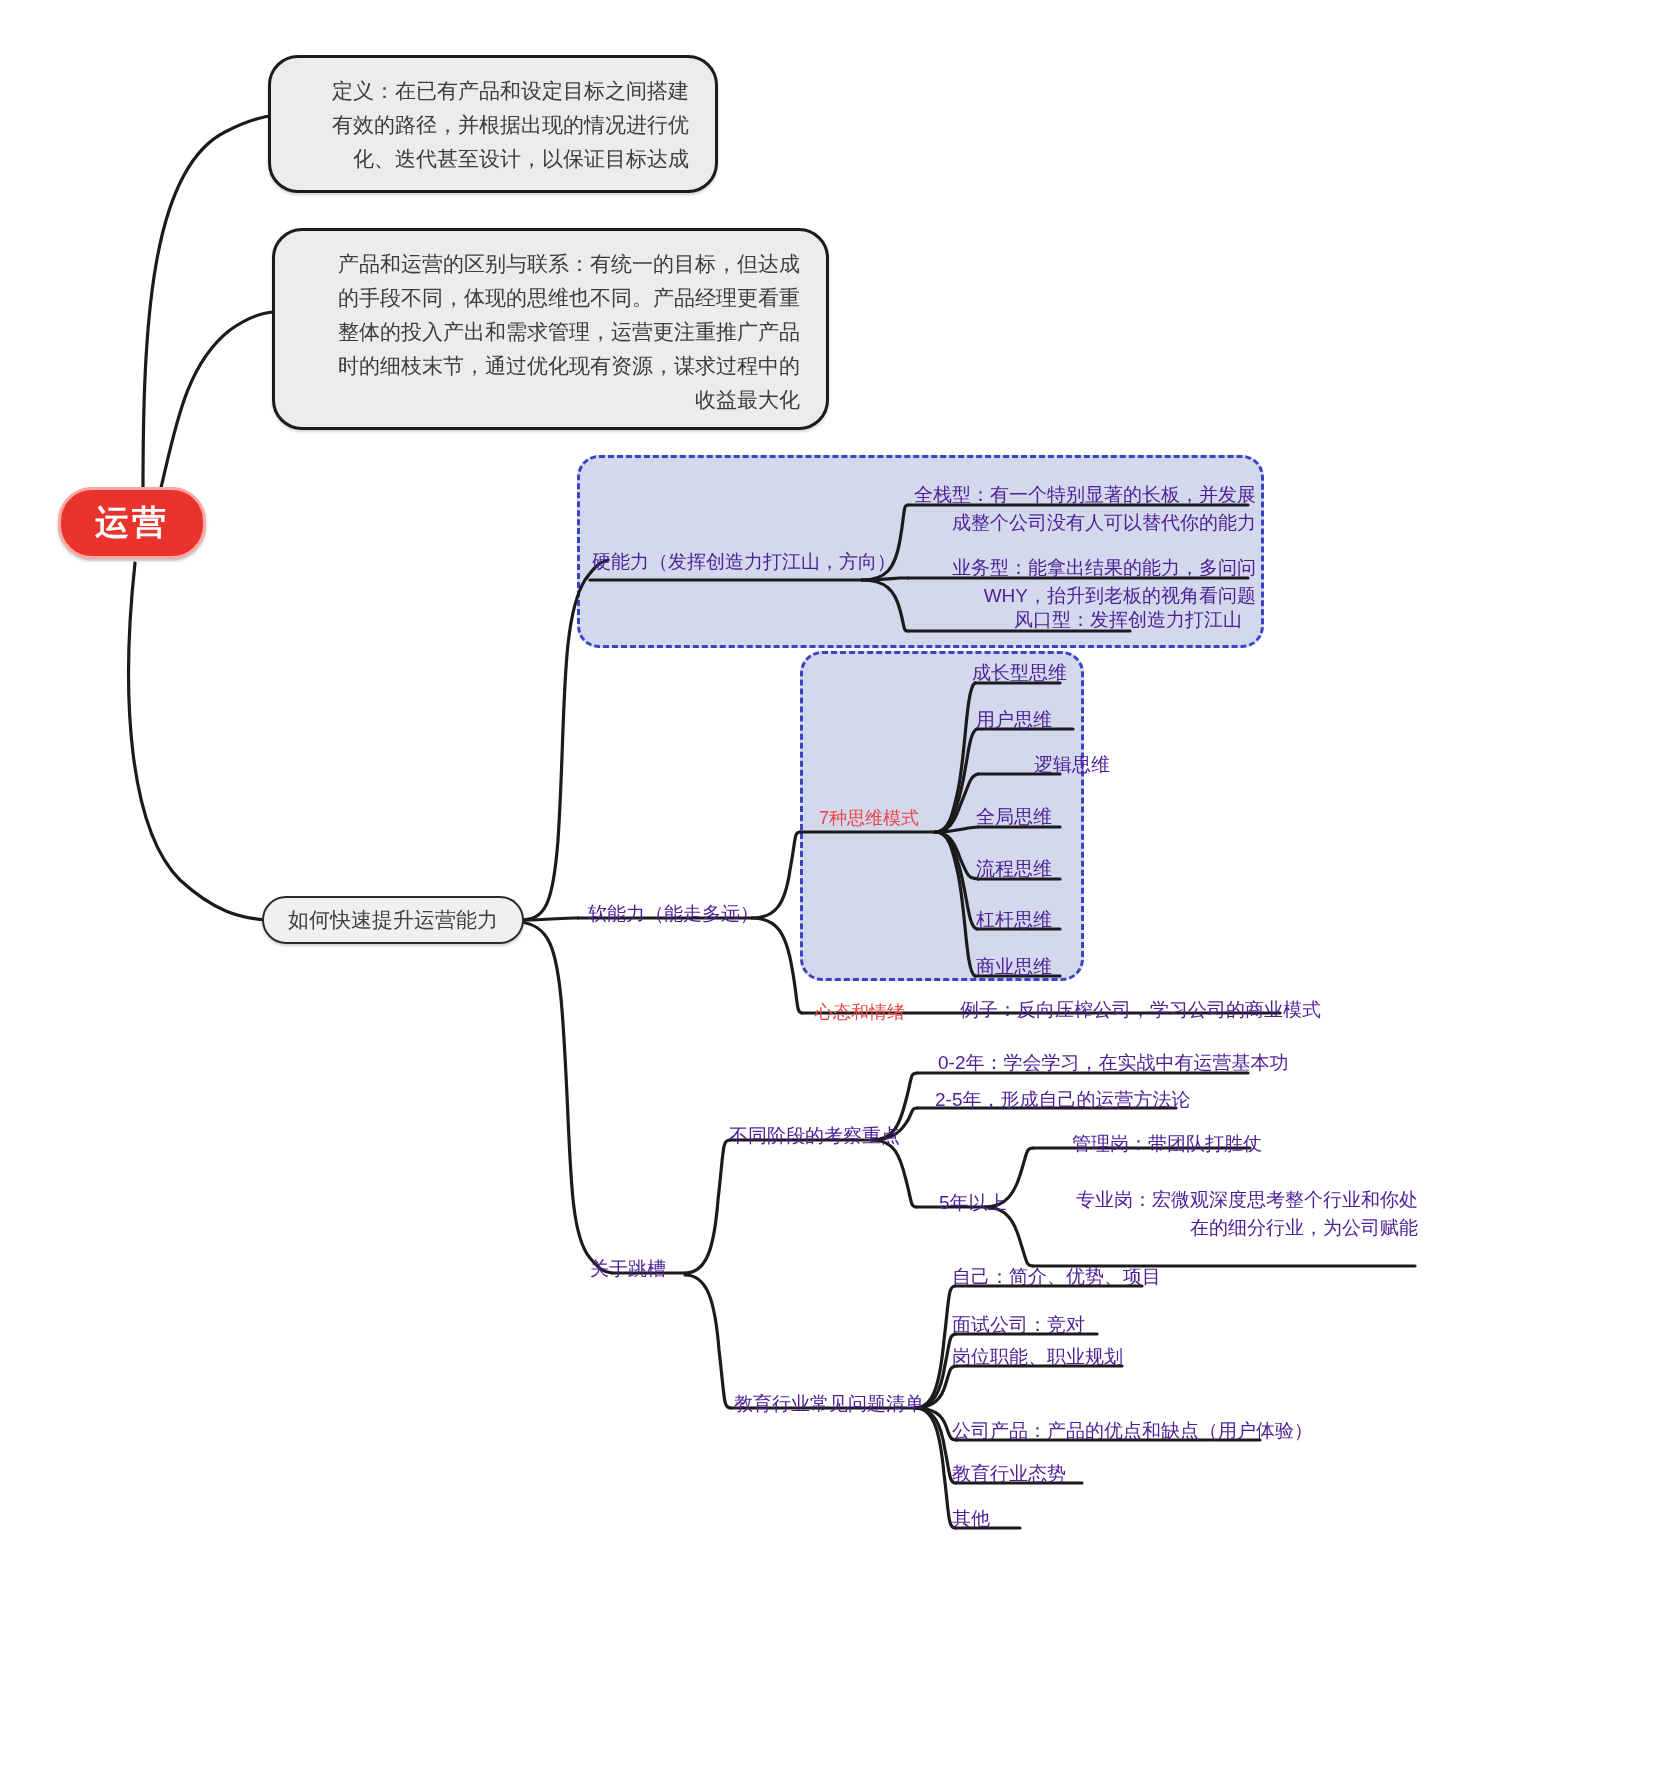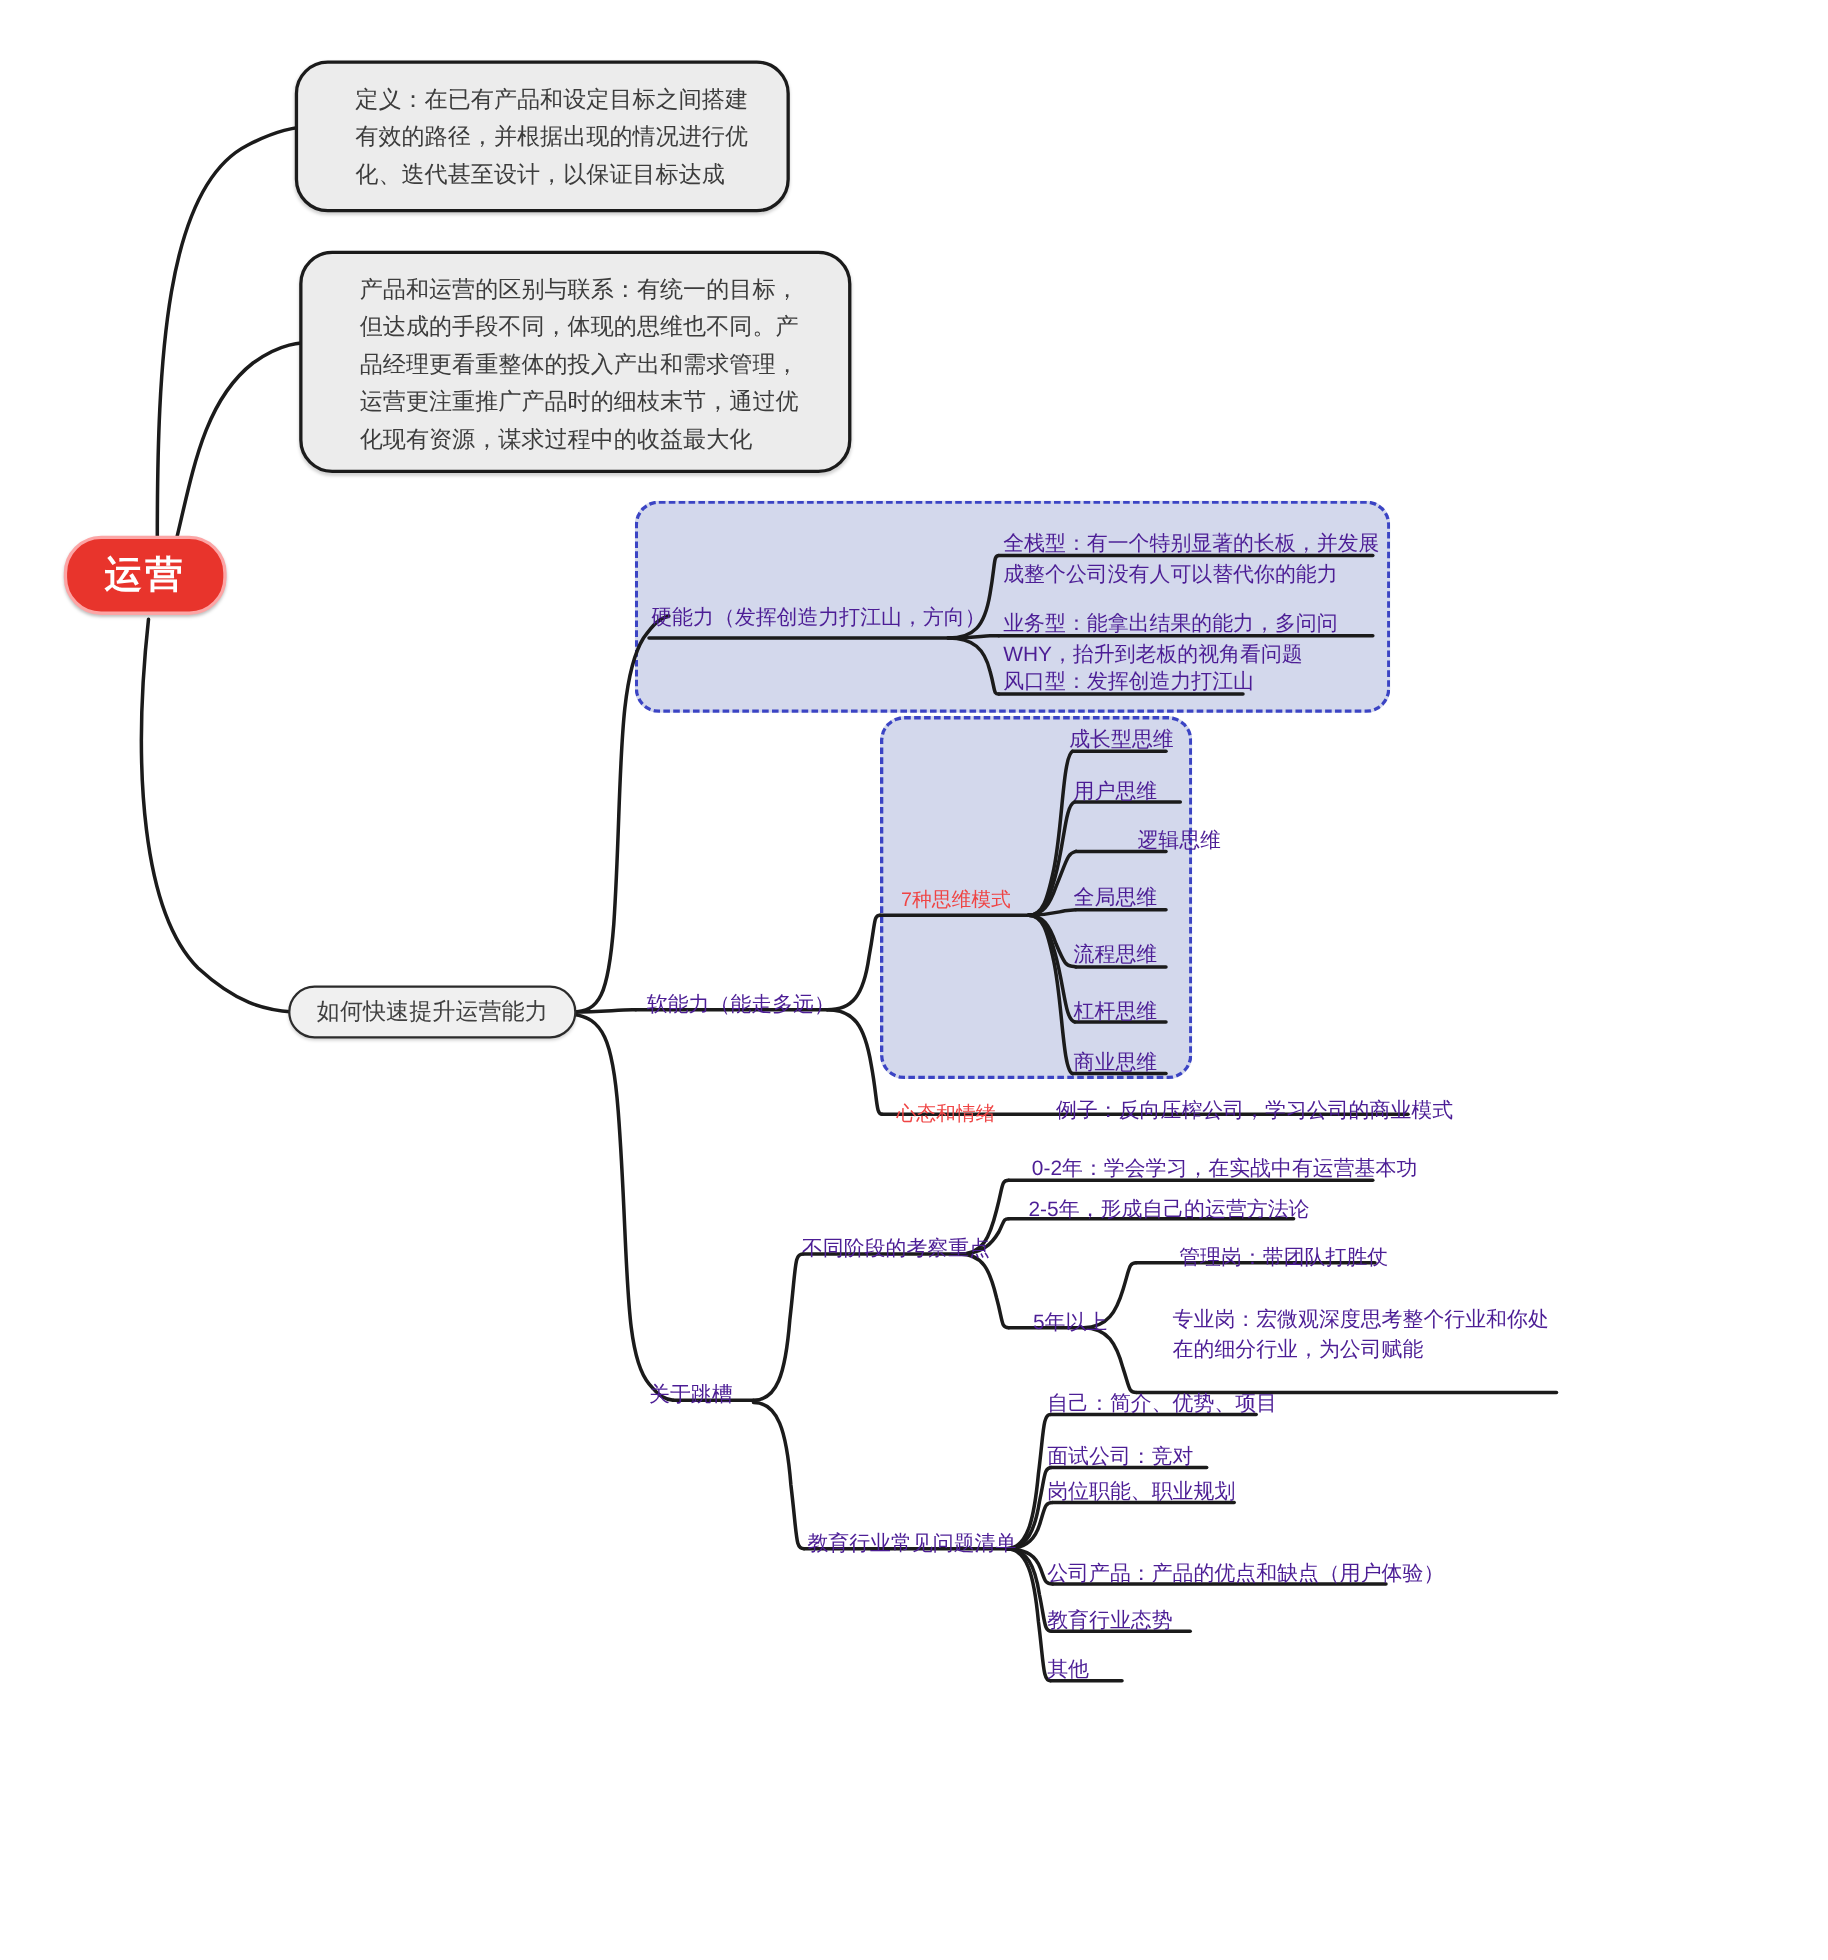--- a/index.html
+++ b/index.html
@@ -22,20 +22,21 @@
     position: absolute;
     left: 0;
     top: 0;
     width: 1662px;
     height: 1782px;
     pointer-events: none;
   }
   .node {
     position: absolute;
     box-sizing: border-box;
+    text-align: right;
   }
 
   
   .root-node {
     background: #e8342c;
     border: 3px solid #fca5a5;
     border-radius: 34px;
     color: #ffffff;
     font-size: 34px;
     font-weight: bold;
@@ -189,21 +190,21 @@
   </svg>
 
   <div class="node root-node" style="left:58px; top:487px; width:148px; height:72px;">
     <span>运营</span>
   </div>
 
   <div class="node bubble" style="left:268px; top:55px; width:450px; height:138px;">
     <span>定义：在已有产品和设定目标之间搭建有效的路径，并根据出现的情况进行优化、迭代甚至设计，以保证目标达成</span>
   </div>
 
-  <div class="node bubble" style="left:272px; top:228px; width:502px; height:202px;">
+  <div class="node bubble" style="left:272px; top:228px; width:557px; height:202px;">
     <span>产品和运营的区别与联系：有统一的目标，但达成的手段不同，体现的思维也不同。产品经理更看重整体的投入产出和需求管理，运营更注重推广产品时的细枝末节，通过优化现有资源，谋求过程中的收益最大化</span>
   </div>
 
   <div class="node bubble-small" style="left:262px; top:896px; width:262px; height:48px;">
     <span>如何快速提升运营能力</span>
   </div>
 
   <div class="node label" style="left:592px; top:548px;">
     <span>硬能力（发挥创造力打江山，方向）</span>
   </div>

